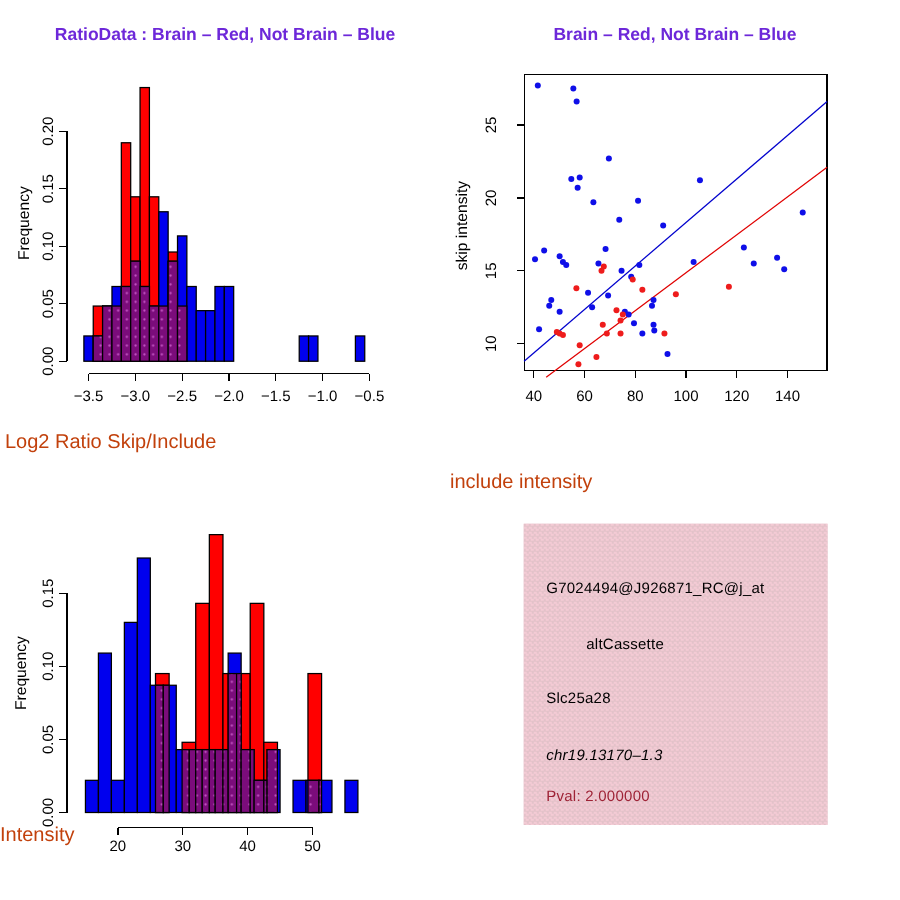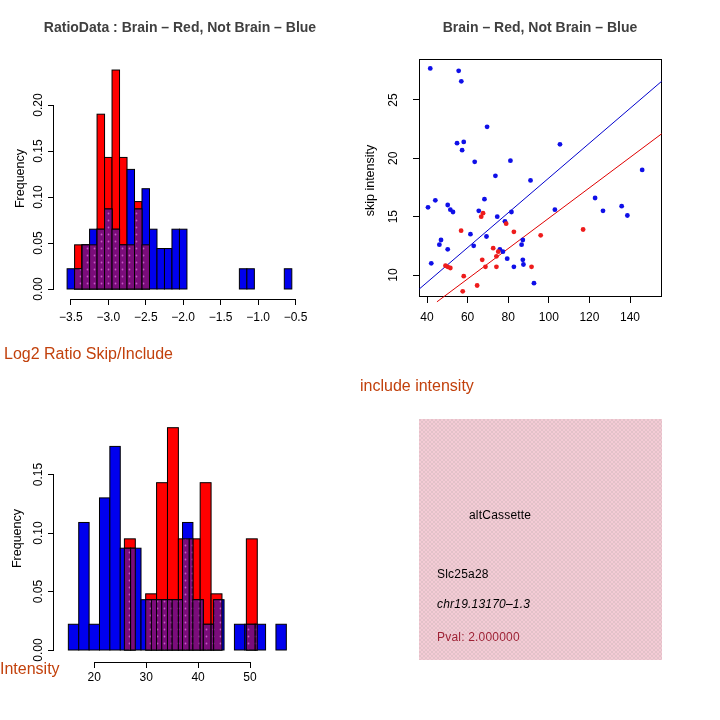--- a/index.html
+++ b/index.html
@@ -3,38 +3,38 @@
 <meta charset="utf-8">
 <style>
   html,body{margin:0;padding:0;background:#ffffff;}
   #app{position:relative;width:720px;height:720px;overflow:hidden;background:#ffffff;
        font-family:"Liberation Sans","DejaVu Sans",sans-serif;}
   svg.panel{position:absolute;width:360px;height:360px;overflow:visible;}
   #svg-ratio{left:0;top:0;}
   #svg-scatter{left:360px;top:0;}
   #svg-intensity{left:0;top:360px;}
   svg text{font-family:"Liberation Sans","DejaVu Sans",sans-serif;font-size:12px;fill:#000;}
-  .title{position:absolute;font-weight:bold;font-size:14px;text-align:center;color:#404040;white-space:nowrap;}
+  .title{position:absolute;font-weight:bold;font-size:14px;text-align:center;color:#6d28d9;white-space:nowrap;}
   .t1{left:0;top:19px;width:360px;}
   .t2{left:360px;top:19px;width:360px;}
   .t3{left:0;top:381px;width:366px;}
   .axlabel{position:absolute;font-size:16px;text-align:left;color:#c2410c;white-space:nowrap;}
   .xl1{left:4px;top:345px;width:360px;}
   .xl2{left:360px;top:345px;width:361px;margin-top:32px;}
   .xl3{left:0;top:660px;width:346px;}
   .vlabel{position:absolute;font-size:12.5px;text-align:center;color:#000;transform:rotate(-90deg);width:140px;height:15px;white-space:nowrap;}
   .yl1{left:-50px;top:171px;}
   .yl2{left:300px;top:173px;}
   .yl3{left:-53px;top:531px;}
   .infobox{position:absolute;left:419px;top:419px;width:243px;height:241px;
     background-color:#ecc7d0;
     background-image:repeating-conic-gradient(#f4cbd5 0% 25%, #e3c2c9 25% 50%);
     background-size:4px 4px;}
   .infoline{position:absolute;left:18px;font-size:12px;color:#000;white-space:nowrap;letter-spacing:0.2px;}
-  .il1{top:44px;} .il2{top:89px;padding-left:32px;} .il3{top:148px;} .il4{top:178px;} .il5{top:211px;}
+  .il1{top:44px;} .il2{top:89px;padding-left:32px;} .il3{top:132px;} .il4{top:178px;} .il5{top:211px;}
 </style>
 </head>
 <body>
 
 <div id="app">
 
   <div class="title t1">RatioData : Brain – Red, Not Brain – Blue</div>
   <div class="title t2">Brain – Red, Not Brain – Blue</div>
 
   <div class="axlabel xl1">Log2 Ratio Skip/Include</div>
@@ -275,19 +275,20 @@
       <rect x="192.91000000000003" y="239.69" width="7.265999999999991" height="50.31" fill="url(#pdots-int)" stroke="#000" stroke-width="1"></rect>
       <rect x="200.17600000000002" y="239.69" width="3.1140000000000043" height="50.31" fill="url(#pdots-int)" stroke="#000" stroke-width="1"></rect>
       <rect x="203.29000000000002" y="264.26" width="7.784999999999997" height="25.74000000000001" fill="url(#pdots-int)" stroke="#000" stroke-width="1"></rect>
       <rect x="211.07500000000002" y="264.26" width="2.594999999999999" height="25.74000000000001" fill="url(#pdots-int)" stroke="#000" stroke-width="1"></rect>
       <rect x="213.67000000000002" y="239.69" width="8.304000000000002" height="50.31" fill="url(#pdots-int)" stroke="#000" stroke-width="1"></rect>
       <rect x="246.36700000000002" y="264.26" width="8.822999999999979" height="25.74000000000001" fill="url(#pdots-int)" stroke="#000" stroke-width="1"></rect>
       <rect x="255.19" y="264.26" width="2.076000000000022" height="25.74000000000001" fill="url(#pdots-int)" stroke="#000" stroke-width="1"></rect>
     </svg>
 
   <div class="infobox">
+    <div class="infoline il1" style="color: rgb(0, 0, 0);">G7024494@J926871_RC@j_at</div>
     <div class="infoline il2" style="color: rgb(0, 0, 0);">altCassette</div>
     <div class="infoline il3" style="color: rgb(0, 0, 0);">Slc25a28</div>
     <div class="infoline il4" style="color: rgb(0, 0, 0); font-style: italic;">chr19.13170–1.3</div>
     <div class="infoline il5" style="color: rgb(158, 34, 53);">Pval: 2.000000</div>
   </div>
 
 </div>
 
 </body></html>

